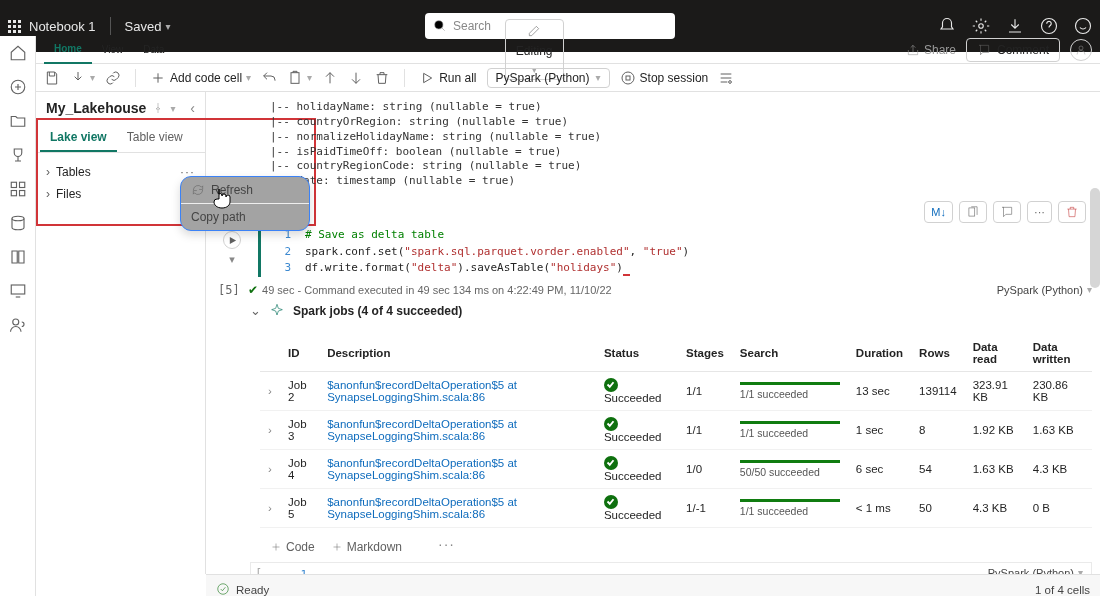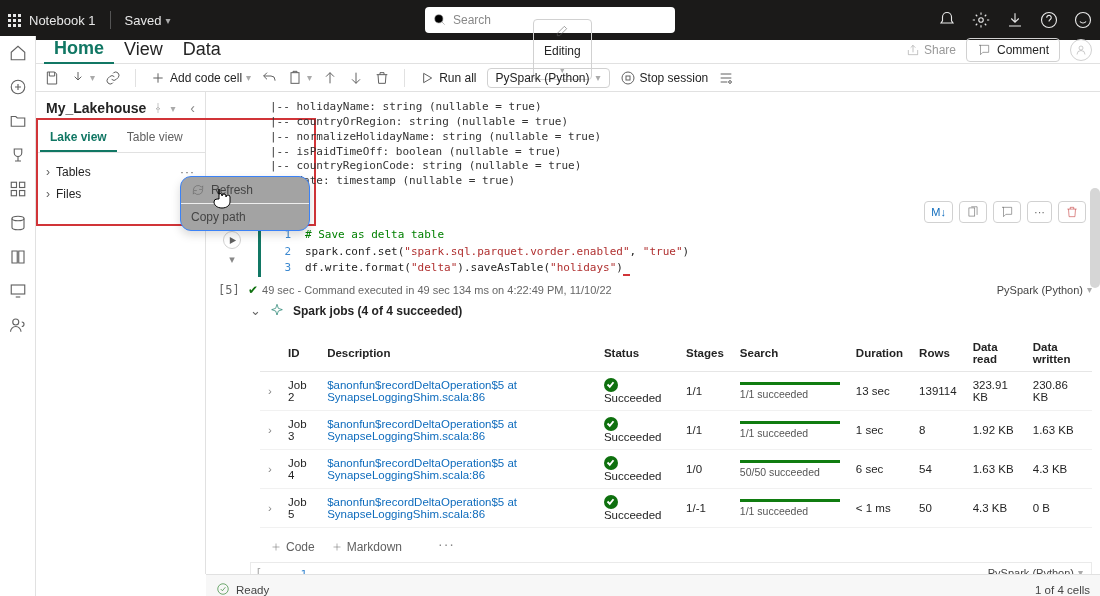--- a/index.html
+++ b/index.html
@@ -7,21 +7,21 @@
   font-family: "Segoe UI", -apple-system, sans-serif;
   font-size: 12px;
   color: #242424;
   background: #fff;
   width: 1100px;
   height: 596px;
   overflow: hidden;
   position: relative;
 }
 .topbar {
-  height: 40px;
+  height: 52px;
   background: #1b1a19;
   color: #e8e8e8;
   display: flex;
   align-items: center;
   padding: 0 8px;
 }
 .topbar .left { display:flex; align-items:center; gap:8px; }
 .topbar .grid9 { display:grid; grid-template-columns:repeat(3,3px); grid-template-rows:repeat(3,3px); gap:2px; }
 .topbar .grid9 span { background:#e8e8e8; }
 .topbar .title { font-size:13px; }
@@ -42,21 +42,21 @@
   border-right:1px solid #e1e1e1; background:#fff;
   display:flex; flex-direction:column; align-items:center; padding-top:8px; gap:16px;
 }
 .leftrail svg { width:18px; height:18px; stroke:#616161; fill:none; stroke-width:1.5; cursor:pointer; }
 
 .ribbon {
   position:absolute; top:36px; left:36px; right:0; height:28px;
   display:flex; align-items:center; padding:0 8px; padding-right:8px;
   border-bottom:1px solid #e1e1e1;
 }
-.tab { font-size:18px; padding:0 10px; height:28px; display:flex; align-items:center; cursor:pointer; color:#242424; }
+.tab { font-size:10px; padding:0 10px; height:28px; display:flex; align-items:center; cursor:pointer; color:#242424; }
 .tab.active { color:#117764; border-bottom:2px solid #117764; font-weight:600; }
 .ribbon .spacer { flex:1; }
 .editing-btn { border:1px solid #d1d1d1; border-radius:4px; padding:4px 10px; display:flex; align-items:center; gap:6px; cursor:pointer; font-size:12px;flex-direction:column;}
 .editing-btn svg { width:14px; height:14px; stroke:#616161; fill:none; }
 .share-btn { margin-left:12px; display:flex; align-items:center; gap:4px; color:#999; font-size:12px; cursor:pointer; }
 .comment-btn { margin-left:10px; border:1px solid #d1d1d1; border-radius:4px; padding:4px 10px; display:flex; align-items:center; gap:6px; cursor:pointer; font-size:12px;}
 .avatar-small { margin-left:10px; width:22px; height:22px; border:1px solid #d1d1d1; border-radius:50%; display:flex; align-items:center; justify-content:center; }
 
 .toolbar {
   position:absolute; top:64px; left:36px; right:0; height:28px;

